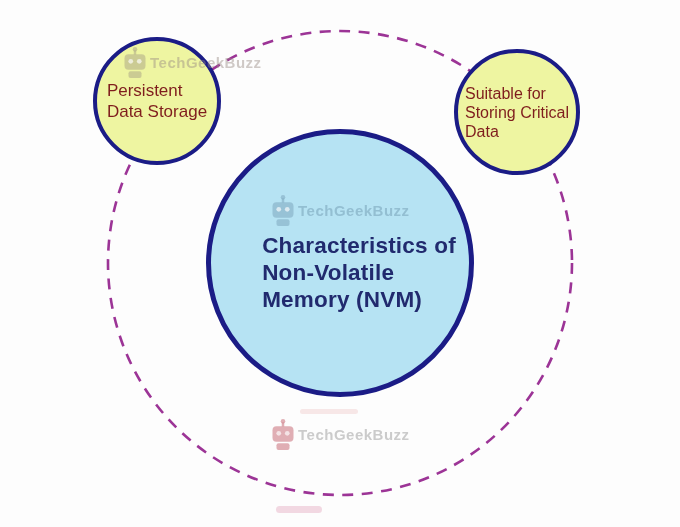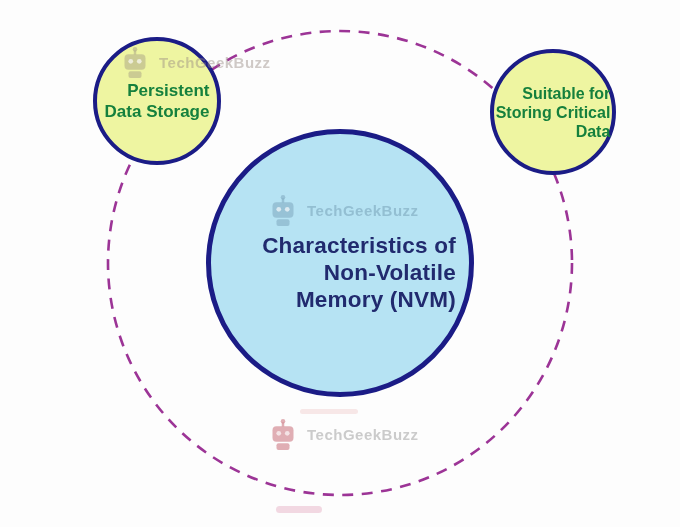--- a/index.html
+++ b/index.html
@@ -39,54 +39,54 @@
     align-items: center;
     justify-content: center;
   }
   .center-title {
     padding-top: 18px;
     font-size: 22.5px;
     font-weight: bold;
     line-height: 27px;
     letter-spacing: 0.2px;
     color: #212a6e;
-    text-align: right;
+    text-align: left;
     white-space: pre-line;
     margin-left: 38px;
   }
   
   .node {
     position: absolute;
     border-radius: 50%;
     background: #eef5a1;
     border: 4px solid #1b1c86;
     z-index: 1;
     display: flex;
     align-items: center;
     justify-content: center;
   }
   .node-label {
     font-size: 17px;
-    font-weight: bold;
+    font-weight: normal;
     line-height: 21px;
-    color: #15803d;
-    text-align: right;
+    color: #7f1d1d;
+    text-align: left;
     white-space: pre-line;
   }
   .node-tl { left: 93px;  top: 37px;  width: 128px; height: 128px; }
-  .node-tr { left: 454px; top: 49px;  width: 126px; height: 126px; margin-left: 36px; }
+  .node-tr { left: 454px; top: 49px;  width: 126px; height: 126px; }
   .node-bl { left: 87px;  top: 338px; width: 124px; height: 124px; }
   .node-br { left: 452px; top: 338px; width: 128px; height: 128px; }
   .node-tr .node-label { font-size: 16px; line-height: 19px; }
   
   .wm {
     position: absolute;
     display: flex;
     align-items: center;
-    gap: 9px;
+    gap: 0;
     z-index: 5;
     pointer-events: none;
   }
   .wm-text {
     font-size: 15px;
     font-weight: bold;
     letter-spacing: 0.5px;
   }
   .wm-top    { left: 120px; top: 46px; }
   .wm-top    .wm-logo  { fill: rgba(150,140,128,0.40); }

